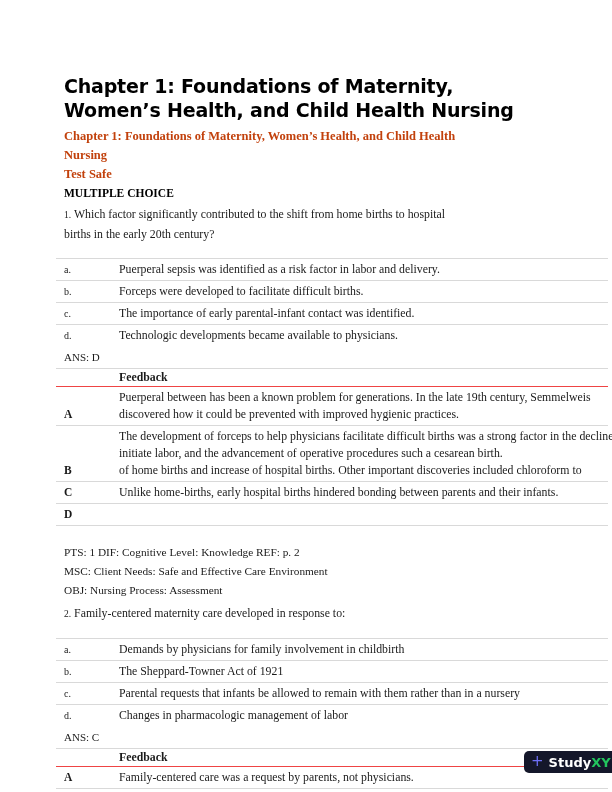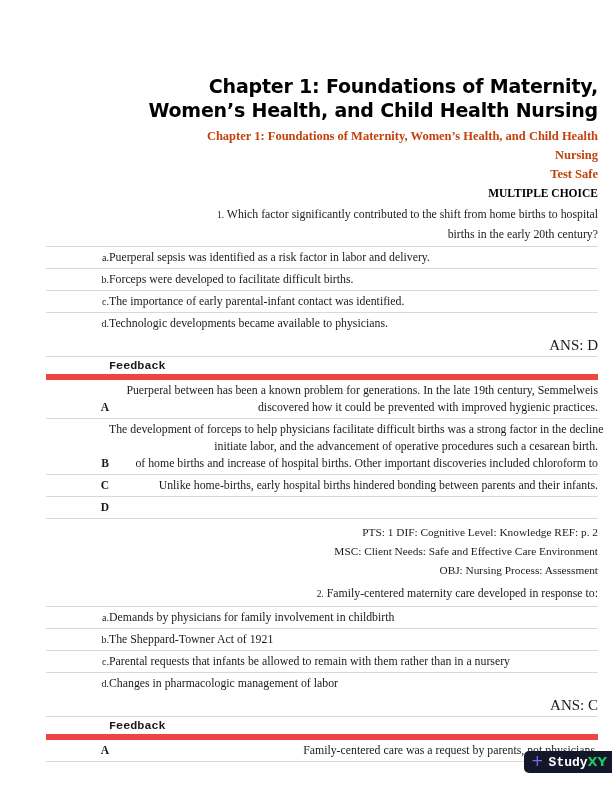--- a/index.html
+++ b/index.html
@@ -4,75 +4,74 @@
 <style>
   html,body{margin:0;padding:0;background:#ffffff;}
   .page{
     position:relative;
     width:612px;height:792px;
     background:#ffffff;
     overflow:hidden;
     font-family:"Liberation Serif", serif;
     color:#1a1a1a;
   }
-  .content{position:absolute;left:54px;top:74px;width:544px;text-align:right;}
+  .content{position:absolute;left:64px;top:74px;width:544px;}
   .doc-title{
     font-family:"DejaVu Sans", sans-serif;
     font-weight:bold;font-size:19px;line-height:24px;
     color:#000;letter-spacing:-0.2px;
   }
   .subtitle-line,.bold-serif{
     font-weight:bold;font-size:12.5px;line-height:19px;color:#c2410c;
   }
   .section-heading{font-weight:bold;font-size:11.5px;line-height:19px;color:#000;}
   .subhead-block{margin-top:5px;}
 
   .ruled{margin-left:-8px;width:552px;}
   .ruled > div{padding-left:8px;}
-  .qblock{padding-top:2px;padding-bottom:2px;border-bottom:1px solid #d9d9d9;}
+  .qblock{padding-top:2px;padding-bottom:14px;border-bottom:1px solid #d9d9d9;}
   .qline{font-size:11.8px;line-height:19px;}
   .qnum{font-size:9.5px;}
   .opt{
     display:flex;align-items:center;min-height:21px;
     border-bottom:1px solid #d9d9d9;font-size:11.8px;
   }
   .opt.last{border-bottom:none;}
   .opt-letter{width:55px;flex:0 0 55px;font-size:10px;}
   .ans-row{
-    padding-top:5px;padding-bottom:4px;font-size:15px;line-height:13px;
+    padding-top:5px;padding-bottom:4px;font-size:11px;line-height:13px;
     border-bottom:1px solid #d9d9d9;
   }
   .fb-header{
     display:flex;align-items:center;min-height:17px;
-    border-bottom:6px solid #ef4444;
-    font-family:Liberation Mono, monospace;
+    border-bottom:1px solid #ef4444;
   }
   .fb-header .fb-title{margin-left:55px;font-weight:bold;font-size:11.8px;}
   .fb-row{
     display:flex;align-items:flex-end;
     padding:2px 0;border-bottom:1px solid #d9d9d9;
     font-size:11.8px;
   }
   .fb-letter{width:55px;flex:0 0 55px;font-weight:bold;font-size:11.5px;line-height:17px;}
   .fb-text{flex:1;min-width:0;overflow:visible;}
   .fb-line{white-space:nowrap;line-height:17px;}
-  .meta-block{margin-top:4px;margin-bottom:2px;}
+  .meta-block{margin-top:17px;margin-bottom:2px;}
   .meta-line{font-size:11.3px;line-height:19px;}
 
   .badge{
     position:absolute;left:524px;top:751px;
     height:22px;padding:0 9px 0 7px;
     background:#14172a;border-radius:5px;
     display:flex;align-items:center;gap:5px;
     font-family:"DejaVu Sans", sans-serif;
     box-sizing:border-box;
   }
   .badge .plus{color:#6e70f8;font-size:15px;font-weight:400;line-height:1;margin-top:-1px;}
   .badge .brand{font-size:13px;font-weight:bold;line-height:1;}
-  .badge .brand .w{color:#ffffff;font-family:Liberation Mono, monospace;}
+  .badge .brand .w{color:#ffffff;}
   .badge .brand .xy{color:#22c55e;}
 </style>
 </head>
 <body>
 
 <div class="page">
   <div class="content">
 
     <div class="doc-title">
       <div>Chapter 1: Foundations of Maternity,</div>

